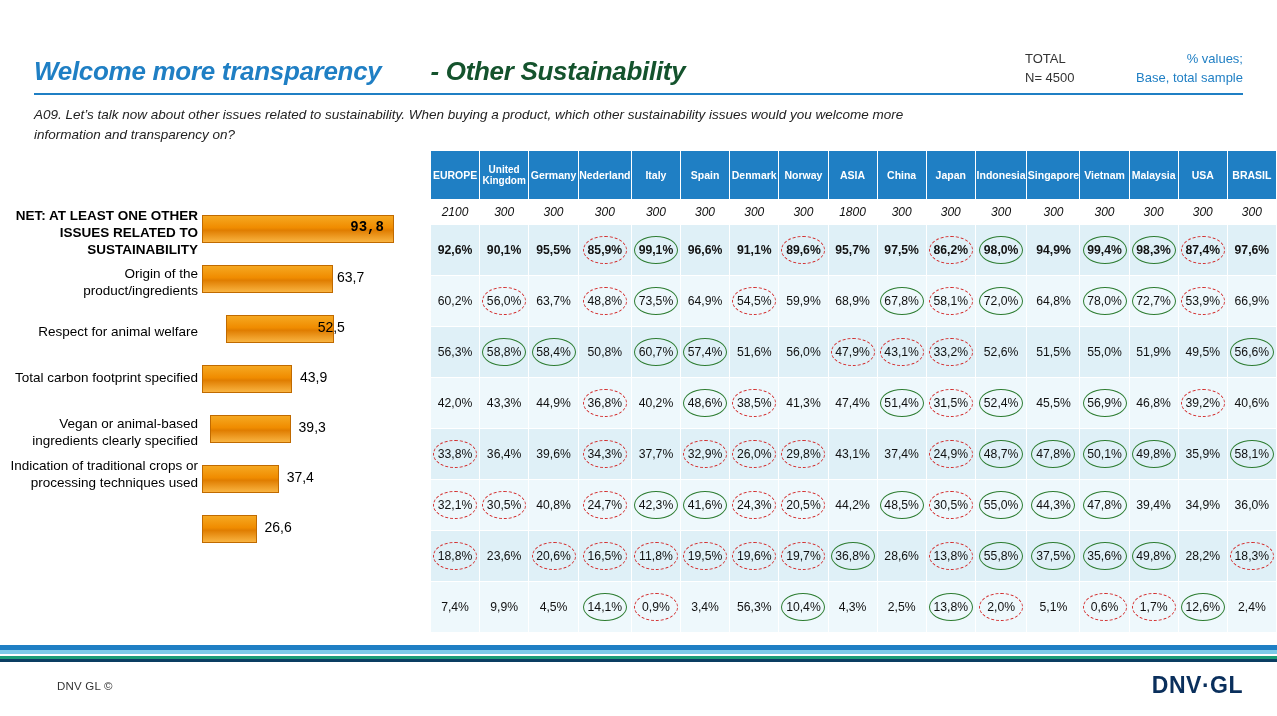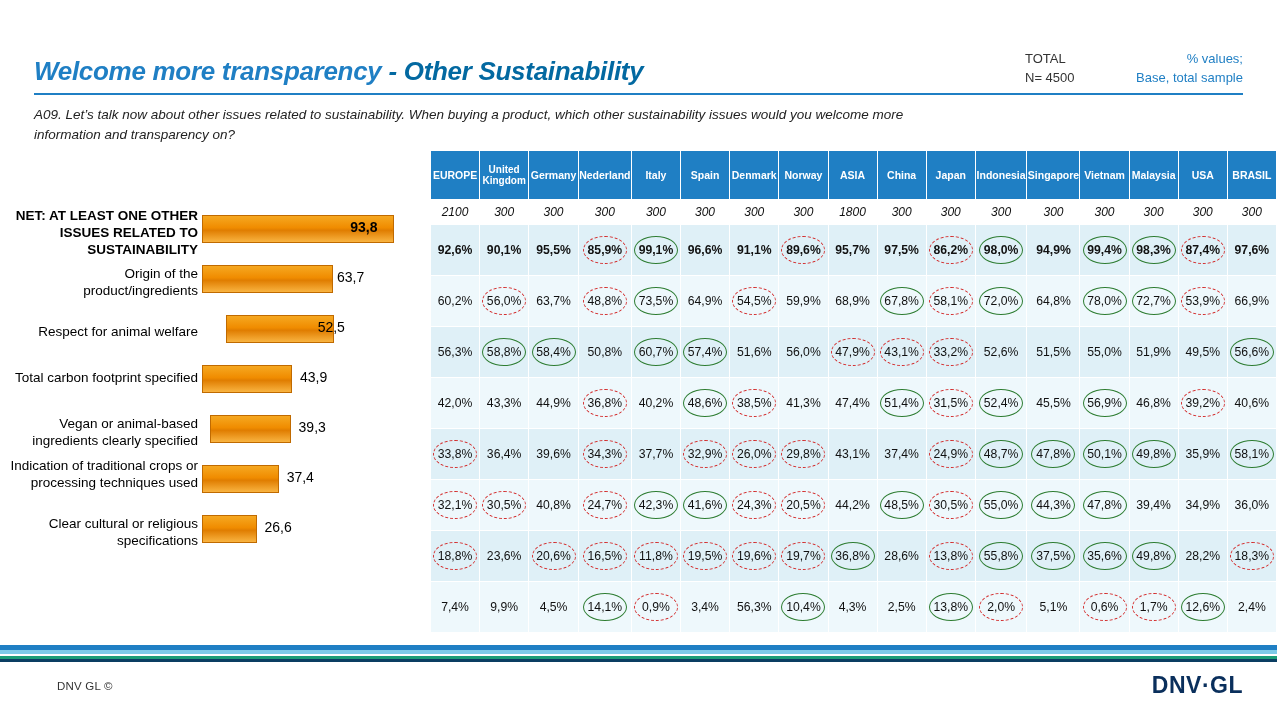--- a/index.html
+++ b/index.html
@@ -9,21 +9,21 @@
     color:#222;overflow:hidden;position:relative;
   }
   .slide{position:relative;width:1277px;height:716px;}
 
   
   .title{
     position:absolute;left:34px;top:56px;
     font-size:26px;font-weight:bold;font-style:italic;
     color:#1f7fc4;letter-spacing:-0.3px;white-space:nowrap;
   }
-  .title .part2{color:#0369a1;}
+  .title .part2{color:#14532d;margin-left:42px;}
   .hrule{
     position:absolute;left:34px;top:93px;width:1209px;height:2px;background:#1f7fc4;
   }
   .total-block{
     position:absolute;left:1025px;top:50px;
     font-size:13px;color:#333;line-height:1.45;
   }
   .pct-block{
     position:absolute;left:1110px;top:50px;
     font-size:13px;color:#1f7fc4;line-height:1.45;text-align:right;width:133px;
@@ -117,21 +117,21 @@
   <div class="pct-block">
     <div>% values;</div>
     <div>Base, total sample</div>
   </div>
 
   <div class="question">A09. Let’s talk now about other issues related to sustainability. When buying a product, which other sustainability issues would you welcome more information and transparency on?</div>
 
   <div class="bars">
       <div class="barrow">
         <div class="barlabel strong" style="top: -2px;">NET: AT LEAST ONE OTHER ISSUES RELATED TO SUSTAINABILITY</div>
-        <div class="bartrack" style="top: 5px;">
+        <div class="bartrack" style="top: 5px; font-family: Liberation Mono, monospace;">
           <div class="bar" style="width: 192.29px;"></div>
           <span class="barval inside" style="left: 148.29px;">93,8</span>
         </div>
       </div>
       <div class="barrow">
         <div class="barlabel" style="top: 6px;">Origin of the product/ingredients</div>
         <div class="bartrack" style="top: 5px;">
           <div class="bar" style="width: 130.585px;"></div>
           <span class="barval" style="left: 135px;">63,7</span>
         </div>
@@ -158,21 +158,20 @@
         </div>
       </div>
       <div class="barrow">
         <div class="barlabel" style="top: -2px;">Indication of traditional crops or processing techniques used</div>
         <div class="bartrack" style="top: 5px;">
           <div class="bar" style="width: 76.67px;"></div>
           <span class="barval" style="left: 84.67px;">37,4</span>
         </div>
       </div>
       <div class="barrow">
-        <div class="barlabel" style="top: 6px;">Clear cultural or religious specifications</div>
         <div class="bartrack" style="top: 5px;">
           <div class="bar" style="width: 54.53px;"></div>
           <span class="barval" style="left: 62.53px;">26,6</span>
         </div>
       </div>
     </div>
 
   <div class="tablewrap">
     <table class="grid">
       <thead>

